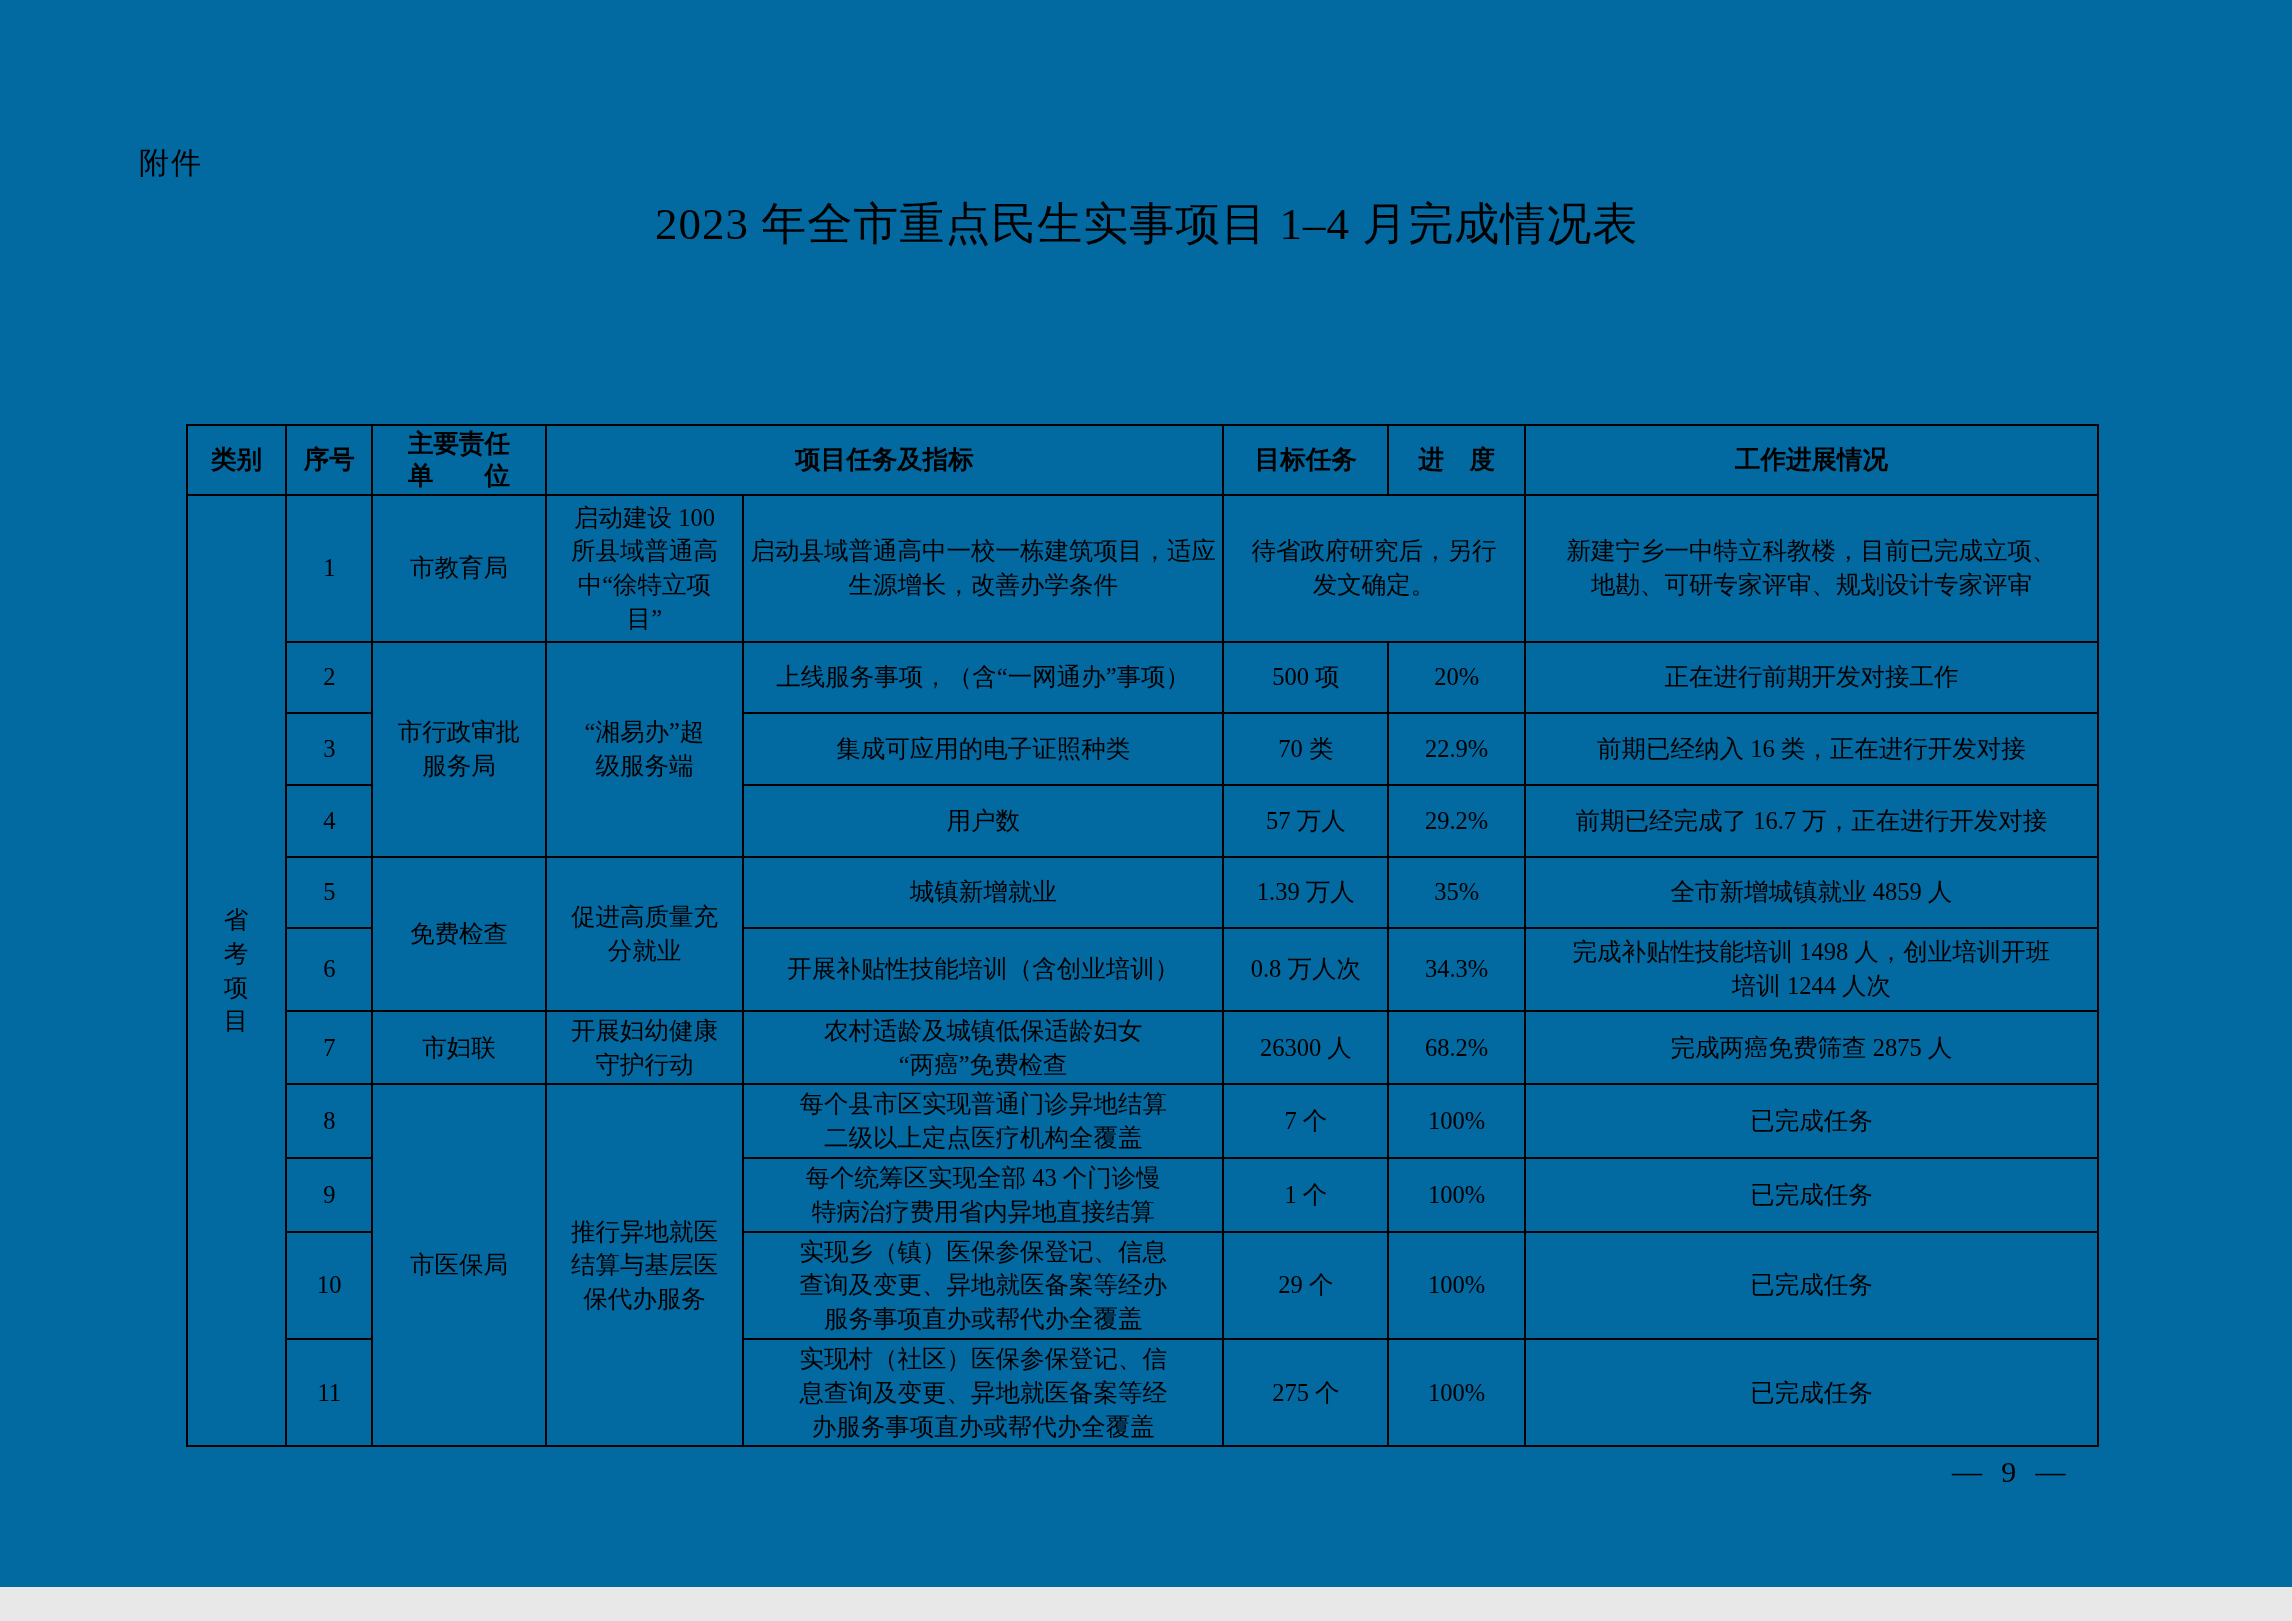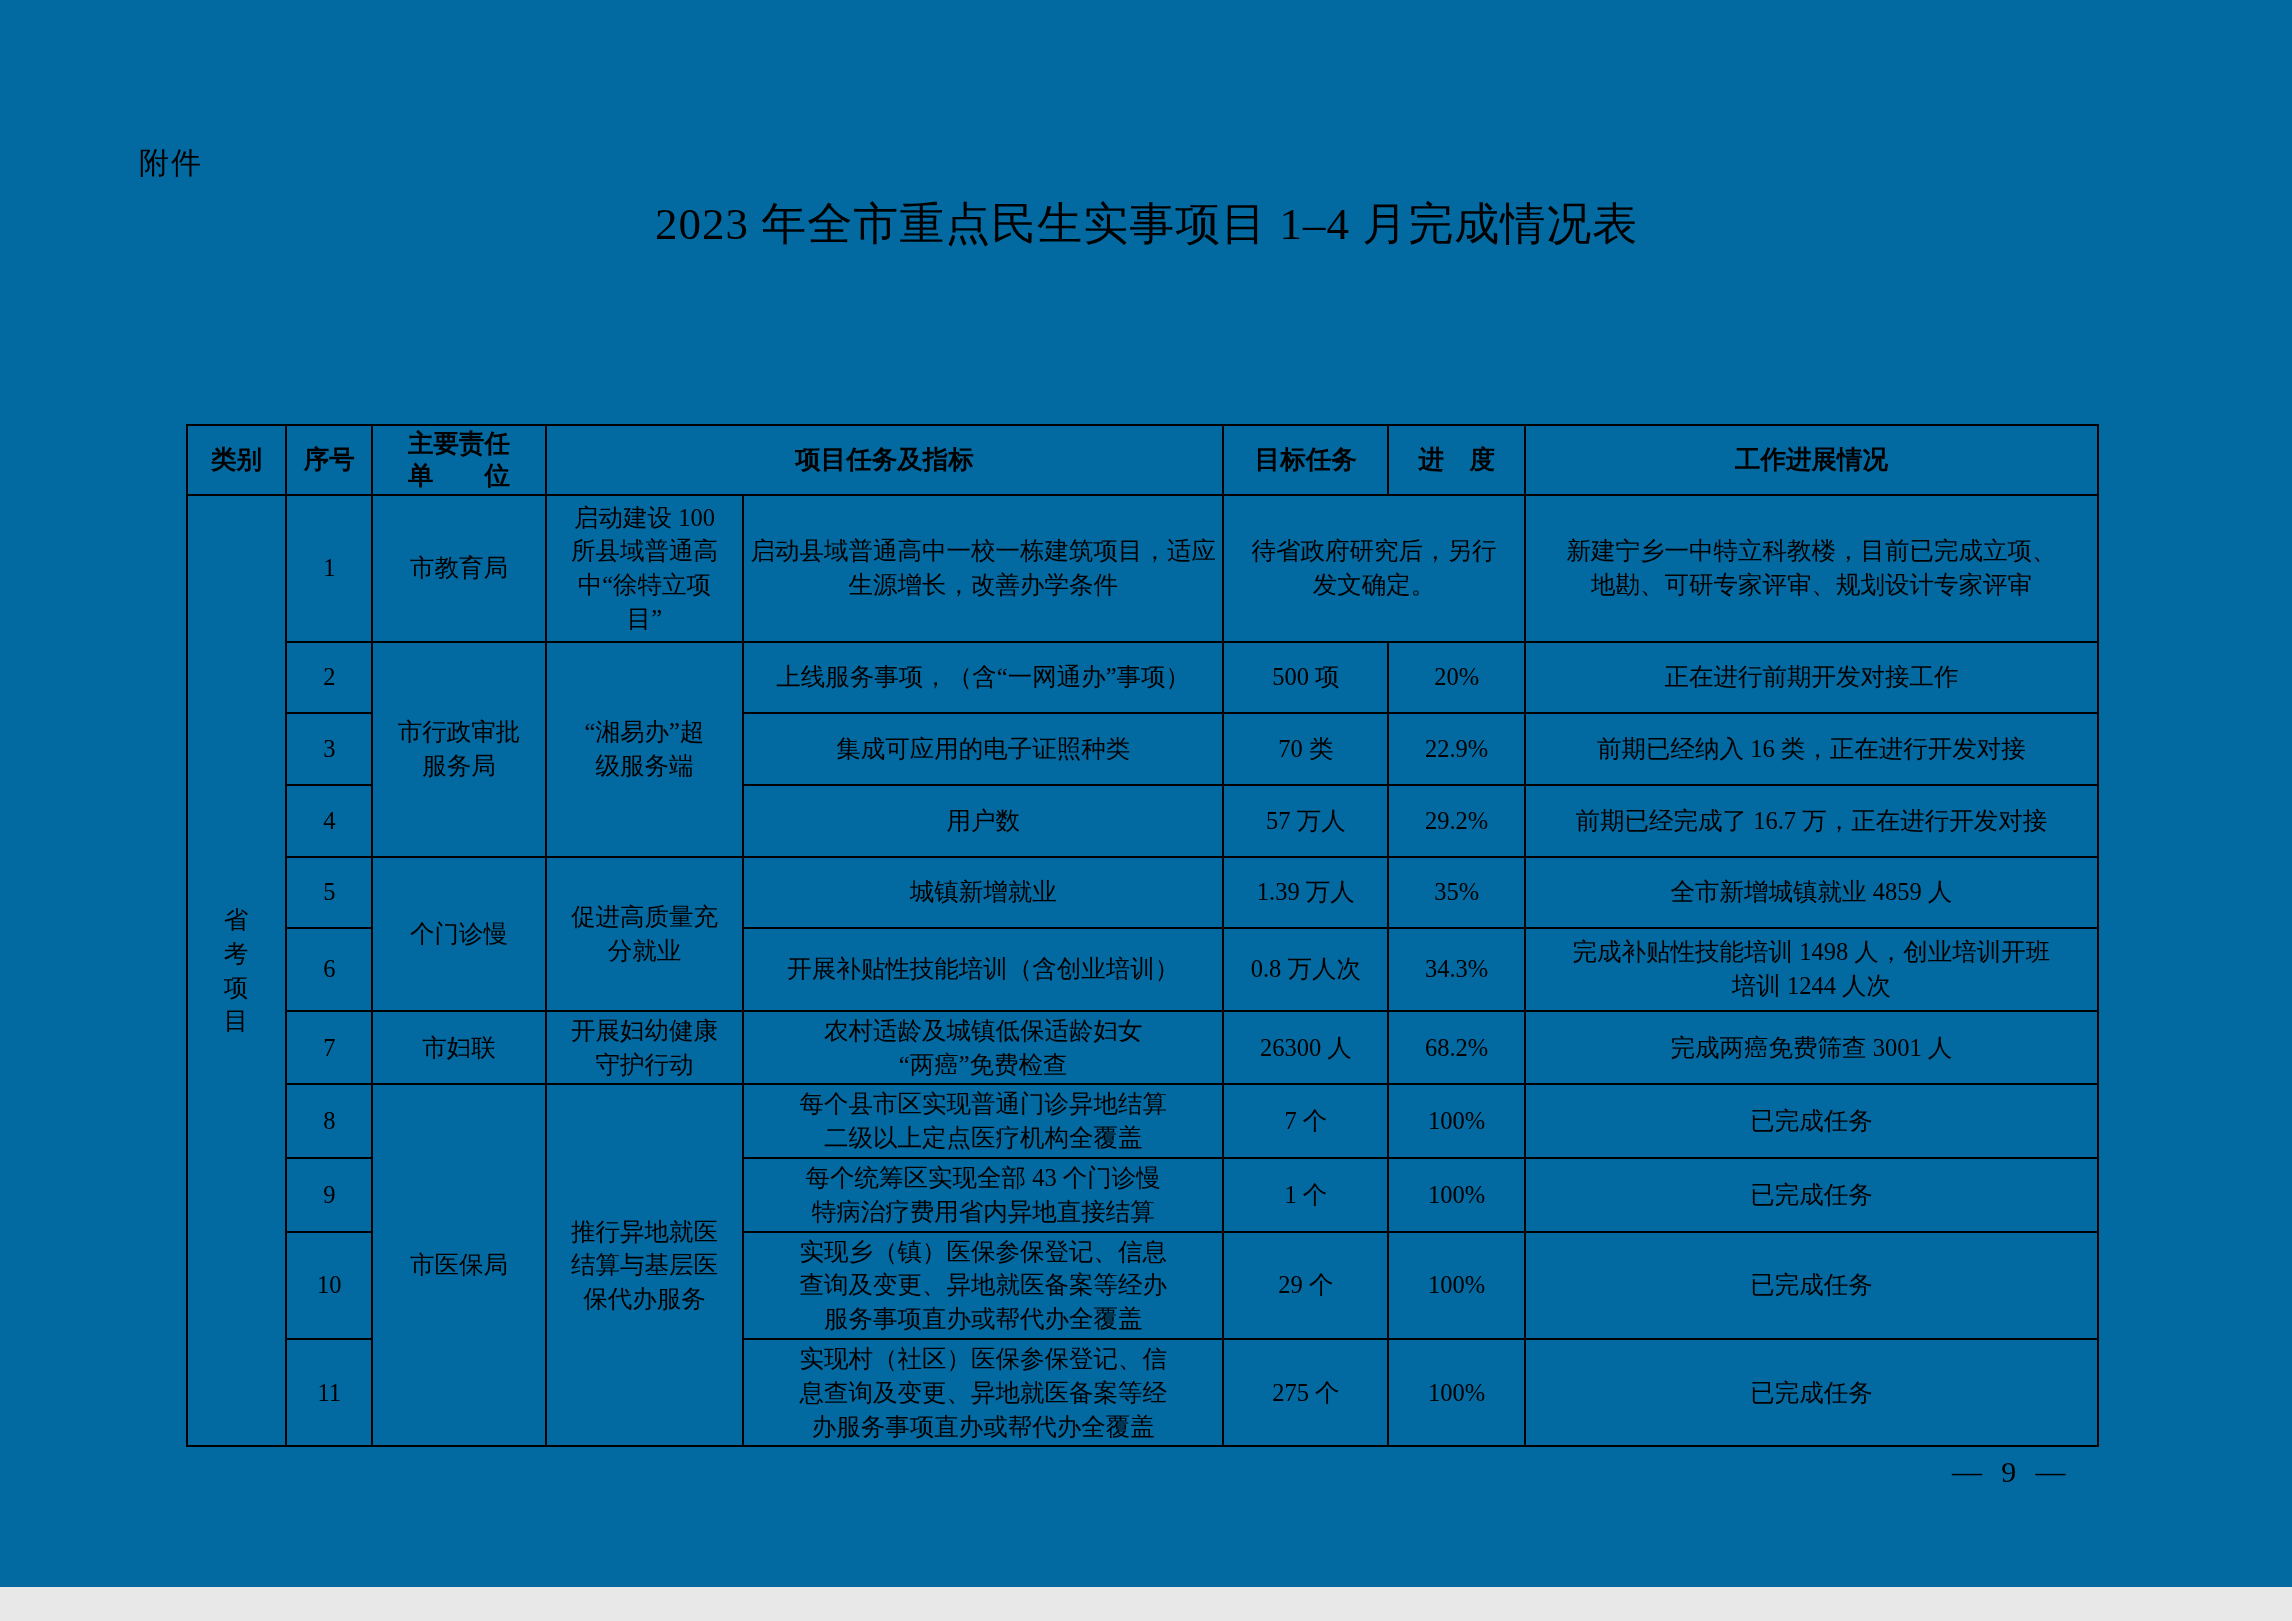--- a/index.html
+++ b/index.html
@@ -138,21 +138,21 @@
     <tr style="height:72px">
       <td>4</td>
       <td>用户数</td>
       <td>57 万人</td>
       <td>29.2%</td>
       <td class="left">前期已经完成了 16.7 万，正在进行开发对接</td>
     </tr>
 
     <tr style="height:71px">
       <td>5</td>
-      <td rowspan="2">个门诊慢</td>
+      <td rowspan="2">免费检查</td>
       <td rowspan="2">促进高质量充
 分就业</td>
       <td>城镇新增就业</td>
       <td>1.39 万人</td>
       <td>35%</td>
       <td class="left">全市新增城镇就业 4859 人</td>
     </tr>
 
     <tr style="height:83px">
       <td>6</td>
@@ -165,21 +165,21 @@
 
     <tr style="height:71px">
       <td>7</td>
       <td>市妇联</td>
       <td>开展妇幼健康
 守护行动</td>
       <td>农村适龄及城镇低保适龄妇女
 “两癌”免费检查</td>
       <td>26300 人</td>
       <td>68.2%</td>
-      <td class="left">完成两癌免费筛查 3001 人</td>
+      <td class="left">完成两癌免费筛查 2875 人</td>
     </tr>
 
     <tr style="height:72px">
       <td>8</td>
       <td rowspan="4">市医保局</td>
       <td rowspan="4">推行异地就医
 结算与基层医
 保代办服务</td>
       <td>每个县市区实现普通门诊异地结算
 二级以上定点医疗机构全覆盖</td>

